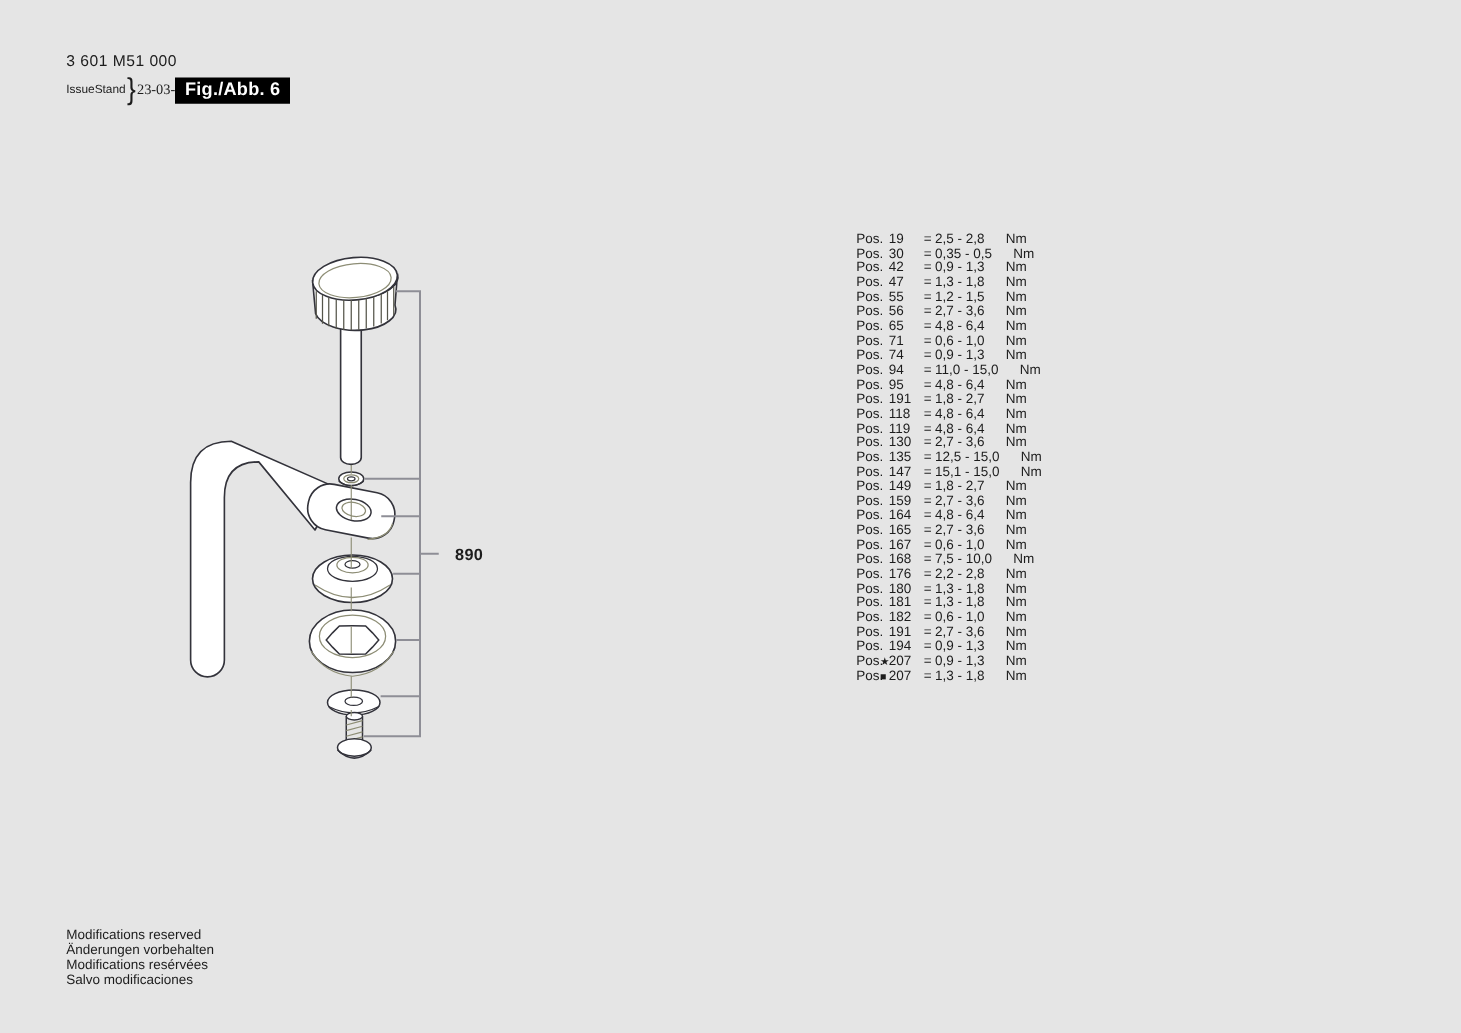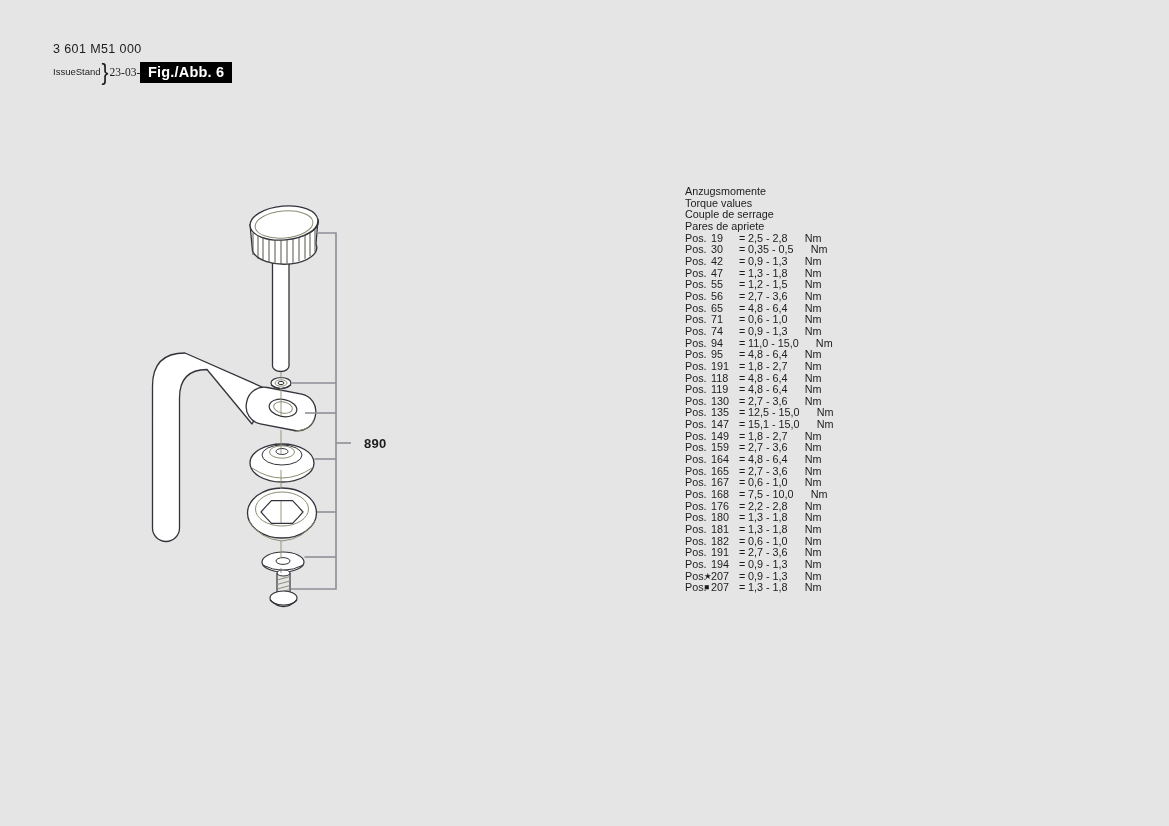--- a/index.html
+++ b/index.html
@@ -122,27 +122,20 @@
       <path d="M 304.5 557 L 336 557"></path>
       <path d="M 336 443 L 351 443"></path>
     </g>
   </svg>
 
   <div class="callout-label">890</div>
 
   <div class="torque">
     <div>
 
-    <div class="torque-title">Anzugsmomente</div>
-        <div class="torque-title">Torque values</div>
-        <div class="torque-title">Couple de serrage</div>
-        <div class="torque-title">Pares de apriete</div>
-      </div>
-    <div>
-
     <div class="torque-row">
           <span class="pos-cell">Pos.</span>
           <span class="marker-cell"></span>
           <span class="num-cell">19</span>
           <span class="eq-cell">=</span>
           <span class="val-cell">2,5 - 2,8</span>
           <span class="unit-cell">Nm</span>
         </div>
         <div class="torque-row">
           <span class="pos-cell">Pos.</span>
@@ -380,14 +373,21 @@
           <span class="pos-cell">Pos.</span>
           <span class="marker-cell">■</span>
           <span class="num-cell">207</span>
           <span class="eq-cell">=</span>
           <span class="val-cell">1,3 - 1,8</span>
           <span class="unit-cell">Nm</span>
         </div>
       </div>
   </div>
 
+  <div class="footer">
+
+  <div>Modifications reserved</div>
+      <div>Änderungen vorbehalten</div>
+      <div>Modifications resérvées</div>
+      <div>Salvo modificaciones</div>
+    </div>
 
 </div>
 
 </body></html>

